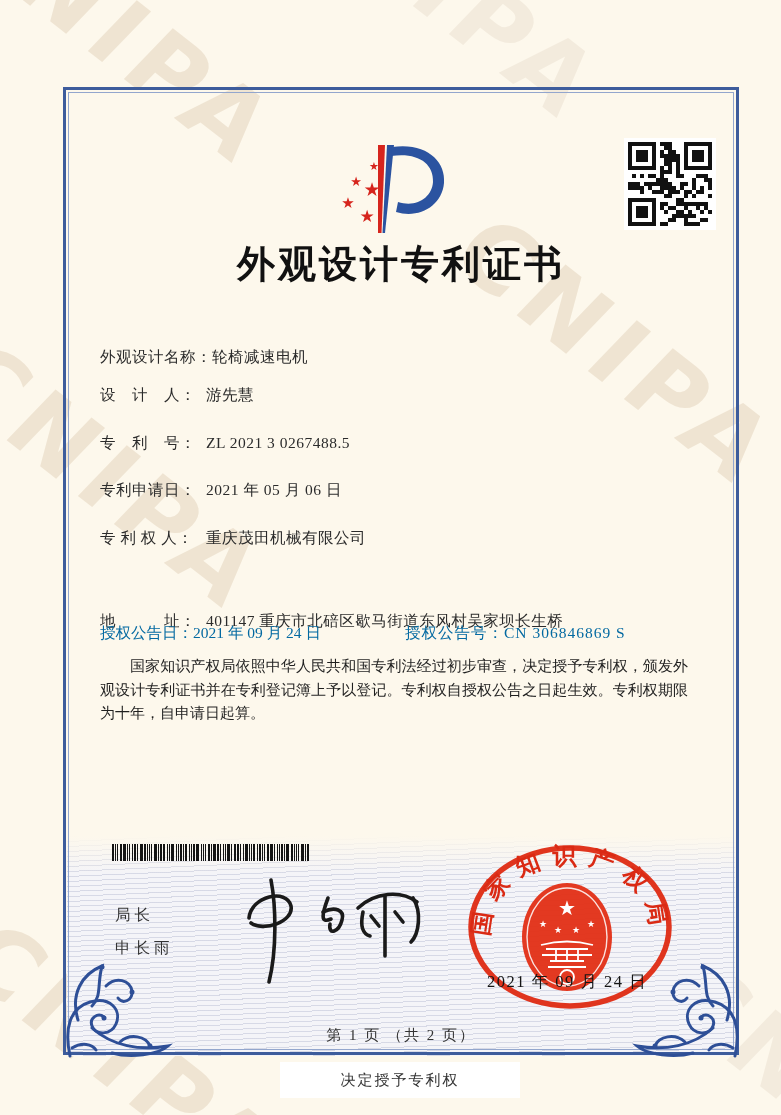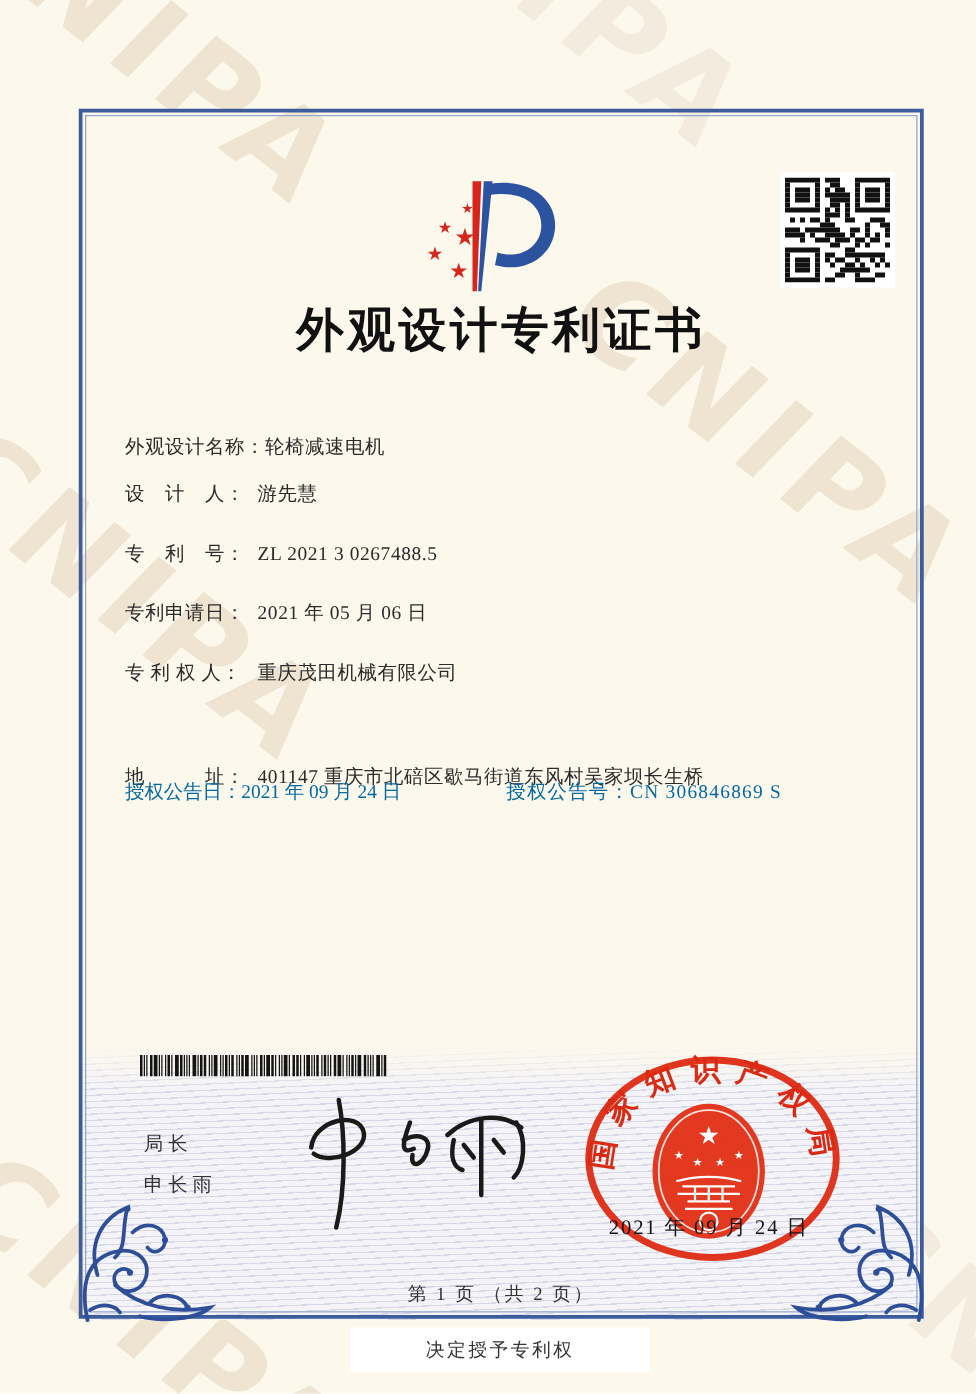--- a/index.html
+++ b/index.html
@@ -406,20 +406,21 @@
   <div class="row r5">
     <span class="lbl">地　　　址：</span><span class="val">401147 重庆市北碚区歇马街道东风村吴家坝长生桥</span>
   </div>
 
   <div class="grant">
     <span><span>授权公告日：</span><span>2021 年 09 月 24 日</span></span>
     <span class="pair2"><span>授权公告号：</span><span>CN 306846869 S</span></span>
   </div>
 
   <div class="paras">
+    <p>国家知识产权局依照中华人民共和国专利法经过初步审查，决定授予专利权，颁发外观设计专利证书并在专利登记簿上予以登记。专利权自授权公告之日起生效。专利权期限为十年，自申请日起算。</p>
   </div>
 
   <div class="barcode" id="barcode">
       <div class="bar" style="width:2px"></div>
       <div class="sp" style="width:1px"></div>
       <div class="bar" style="width:1px"></div>
       <div class="sp" style="width:1px"></div>
       <div class="bar" style="width:1px"></div>
       <div class="sp" style="width:2px"></div>
       <div class="bar" style="width:2px"></div>

